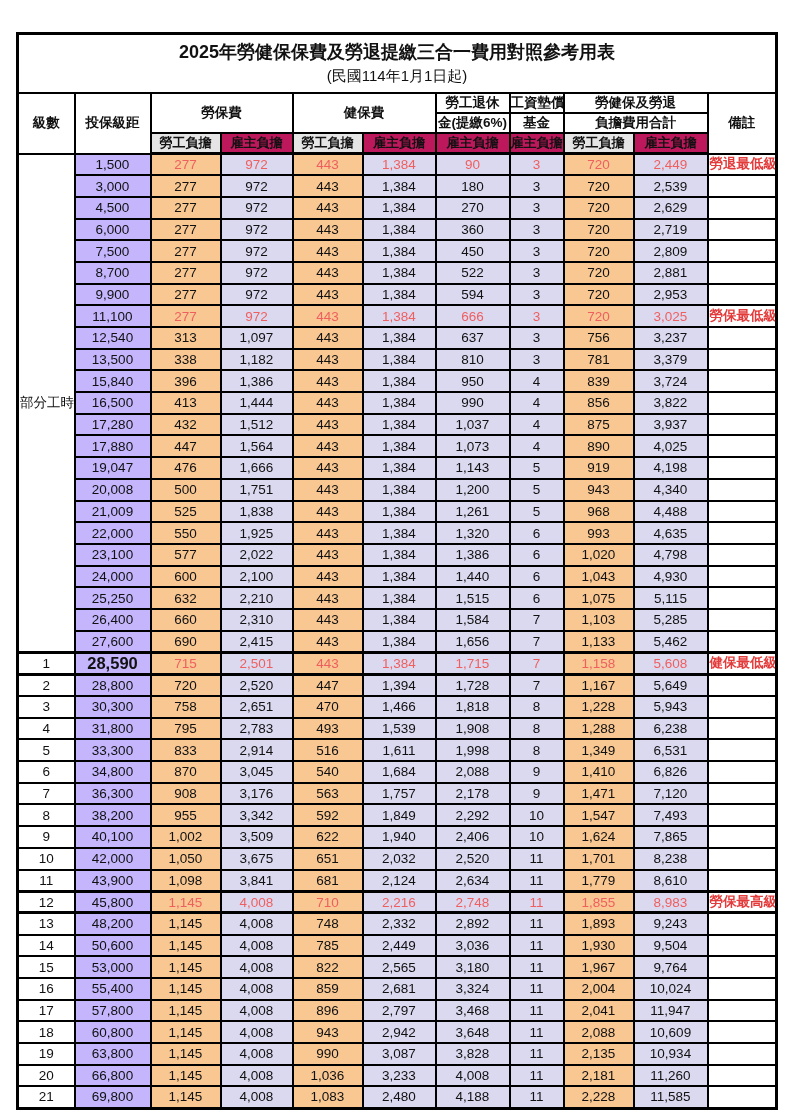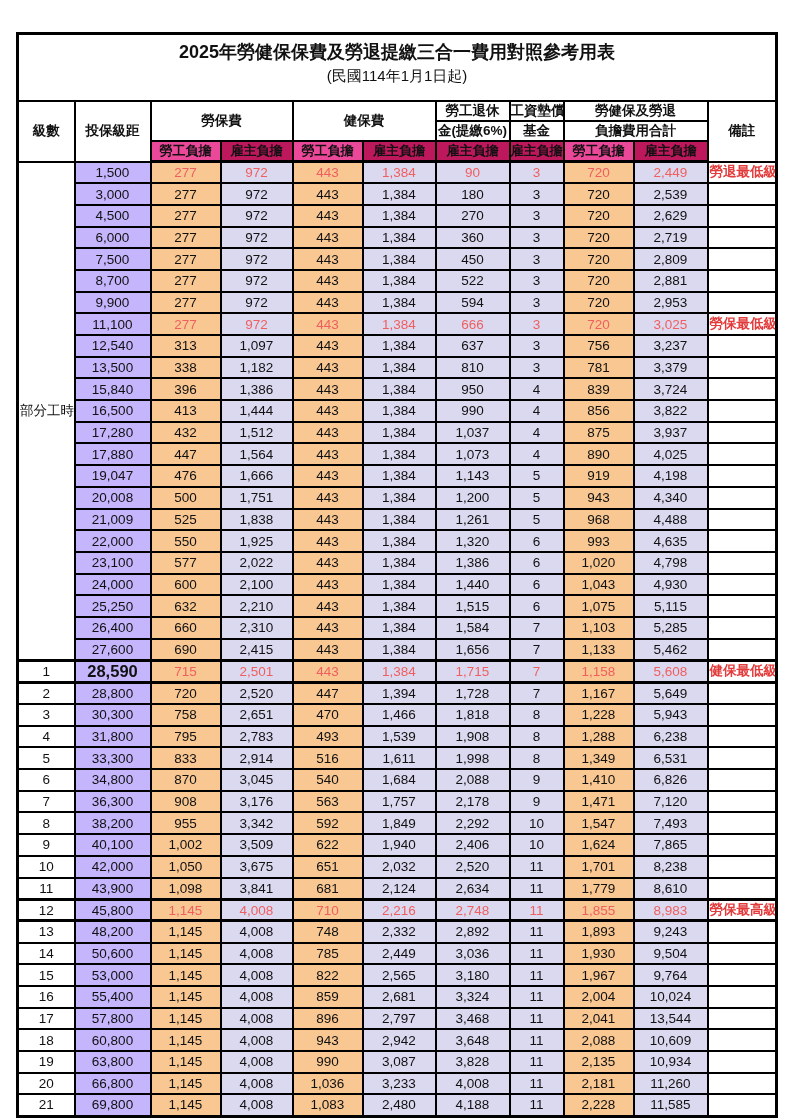--- a/index.html
+++ b/index.html
@@ -22,27 +22,27 @@
     border: 3px solid #000;
   }
   table.main th, table.main td {
     border: 2px solid #000;
     text-align: center;
     vertical-align: middle;
     overflow: hidden;
     white-space: nowrap;
   }
   
-  td.title-cell { padding: 4px 0 13px 0; border-bottom: 3px solid #000; }
+  td.title-cell { padding: 4px 0 5px 0; border-bottom: 3px solid #000; }
   .title-line1 { font-size: 18px; font-weight: bold; line-height: 26px; }
   .title-line2 { font-size: 15px; font-weight: normal; line-height: 22px; }
   
   tr.head-r1 th, tr.head-r2 th { height: 20px; font-size: 13.5px; font-weight: bold; }
   tr.head-r3 th { height: 17px; font-size: 13px; font-weight: bold; border-bottom: 3px solid #000; }
-  th.fill-emp-hd { background: #ec4899; }
+  th.fill-emp-hd { background: #e5e5e5; }
   th.fill-er-hd  { background: #be185d; }
   
   tbody.data td { height: 21.7px; font-size: 13.5px; }
   td.level   { font-size: 13px; background: #fff; }
   td.part-time { font-size: 13px; padding: 8px 1px; }
   td.bracket { font-size: 14px; background: #c4b5fd; }
   td.bracket.big { font-size: 16.5px; font-weight: bold; }
   td.emp { background: #F8C792; }
   td.er  { background: #DBD9F0; }
   td.note-cell { background: #fff; font-size: 10.5px; font-weight: bold; color: #E33B3B; padding: 0 1px; }
@@ -589,21 +589,21 @@
         <tr>
           <td class="level">17</td>
           <td class="bracket">57,800</td>
           <td class="val emp">1,145</td>
           <td class="val er">4,008</td>
           <td class="val emp">896</td>
           <td class="val er">2,797</td>
           <td class="val er">3,468</td>
           <td class="val er">11</td>
           <td class="val emp">2,041</td>
-          <td class="val er">13,544</td>
+          <td class="val er">11,947</td>
           <td class="note-cell"></td>
         </tr>
         <tr>
           <td class="level">18</td>
           <td class="bracket">60,800</td>
           <td class="val emp">1,145</td>
           <td class="val er">4,008</td>
           <td class="val emp">943</td>
           <td class="val er">2,942</td>
           <td class="val er">3,648</td>

